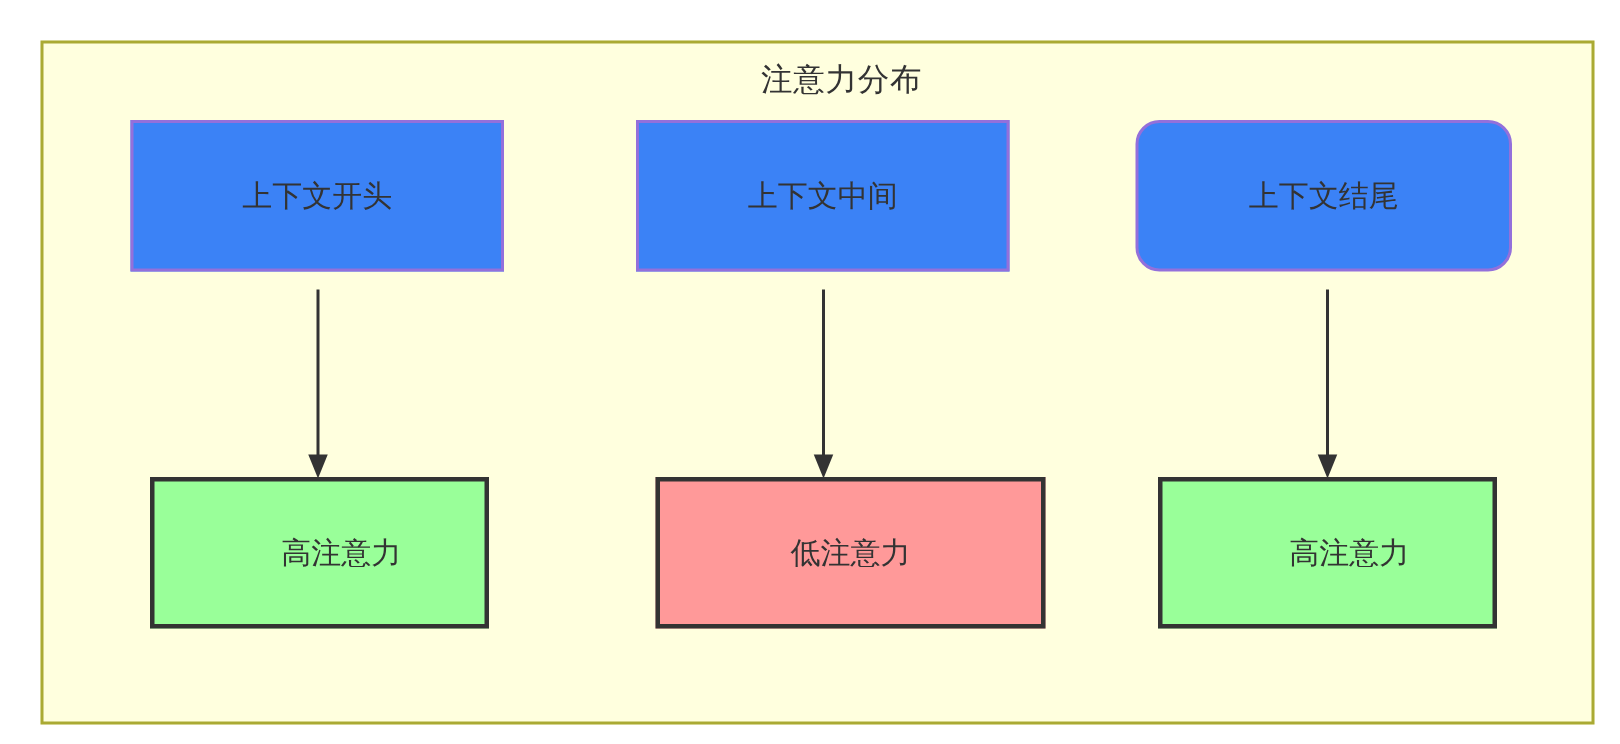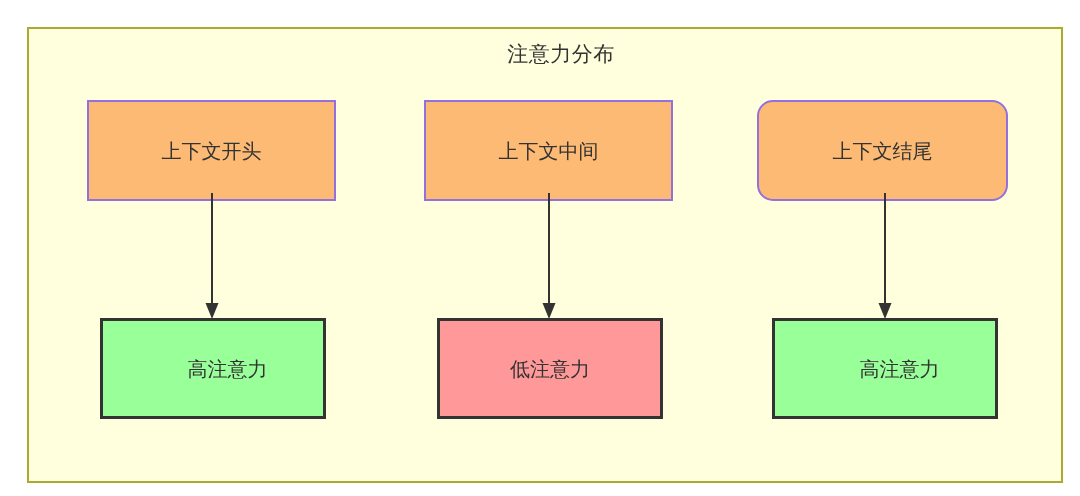--- a/index.html
+++ b/index.html
@@ -56,40 +56,40 @@
     justify-content: center;
     text-align: center;
     color: #333333;
     font-size: 20px;
     line-height: 24px;
     white-space: nowrap;
   }
 
   
   .node.ctx {
-    top: 100px;
+    top: 80px;
     height: 101px;
-    background: #fdba74;
+    background: #3b82f6;
     border: 2px solid #9370db;
   }
   .node.ctx-start  { left: 87px;  width: 249px; }
   .node.ctx-mid    { left: 424px; width: 249px; }
   .node.ctx-end    { left: 757px; width: 251px; border-radius: 16px; }
 
   
   .node.attn {
     top: 318px;
     height: 101px;
     border: 3px solid #333333;
   }
   .node.attn-high { background: #99ff99; padding-left: 29px; }
   .node.attn-low  { background: #ff9999; }
 
   .node.attn-1 { left: 100px; width: 226px; }
-  .node.attn-2 { left: 437px; width: 226px; }
+  .node.attn-2 { left: 437px; width: 260px; }
   .node.attn-3 { left: 772px; width: 226px; }
 
   
   .edge {
     position: absolute;
     top: 193px;
     width: 16px;
     height: 126px;
     overflow: visible;
   }

